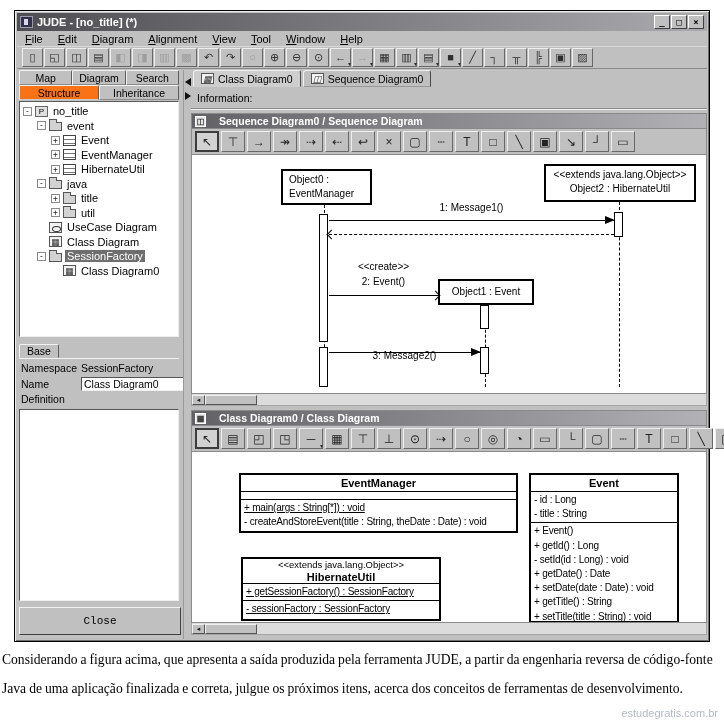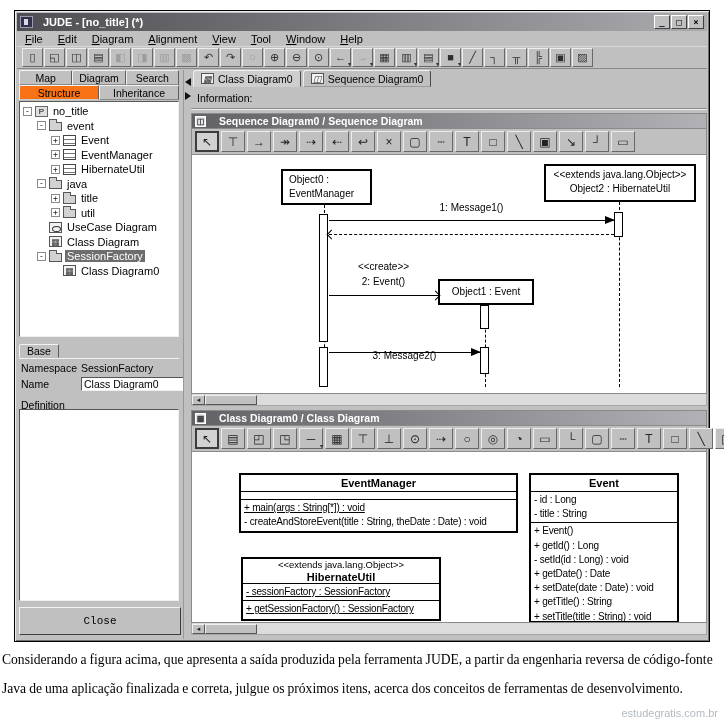--- a/index.html
+++ b/index.html
@@ -4,21 +4,21 @@
 <style>
   *{margin:0;padding:0;box-sizing:border-box}
   html,body{width:724px;height:726px}
   body{background:#fff;font-family:"Liberation Sans",sans-serif;position:relative;overflow:hidden;color:#000}
 
   
   .window{position:absolute;left:14px;top:10px;width:696px;height:632px;background:#c0c0c0;
           border:1px solid #000;box-shadow:inset 1px 1px 0 #ededed,inset -1px -1px 0 #6f6f6f}
   .titlebar{position:absolute;left:2px;top:2px;right:2px;height:18px;
             background:linear-gradient(90deg,#4e4e52,#ababaf);
-            display:flex;align-items:center;gap:10px;padding:0 3px;color:#fff;font-weight:bold;font-size:11px}
+            display:flex;align-items:center;gap:4px;padding:0 3px;color:#fff;font-weight:bold;font-size:11px}
   .app-icon{width:13px;height:12px;background:#31314a;border:1px solid #9a9ab0;position:relative;flex:none}
   .app-icon::after{content:"";position:absolute;left:3px;top:2px;width:4px;height:6px;background:#d8d8e8}
   .title-text{flex:1;white-space:nowrap;overflow:hidden}
   .winbtns{display:flex;gap:1px}
   .winbtn{width:16px;height:14px;background:#c0c0c0;border:1px solid;border-color:#fff #404040 #404040 #fff;
           font-size:9px;line-height:11px;text-align:center;font-weight:bold;font-family:"DejaVu Sans Mono",monospace;color:#000}
   .menubar{position:absolute;left:2px;top:21px;right:2px;height:15px;display:flex;gap:15px;align-items:center;
            padding:0 8px;font-size:11px;background:#c0c0c0;border-bottom:1px solid #d8d8d8}
   .menu-item{display:inline-block;cursor:default}
   .menu-item::first-letter{text-decoration:underline}
@@ -61,21 +61,21 @@
 
   .prop-tab{position:absolute;left:2px;top:274px;width:40px;height:14px;font-size:10.5px;text-align:center;line-height:13px;
             background:#c0c0c0;border:1px solid;border-color:#f2f2f2 #5d5d5d transparent #f2f2f2;border-radius:2px 2px 0 0}
   .prop-body{position:absolute;left:2px;top:288px;width:160px;bottom:38px;font-size:10.5px;
              border-top:1px solid #f2f2f2}
   .prow{display:flex;align-items:center;height:14px;margin-top:2px}
   .plabel{width:62px;flex:none;padding-left:2px}
   .pvalue{white-space:nowrap}
   .name-input{flex:1;height:14px;border:1px solid;border-color:#555 #efefef #efefef #555;background:#fff;
               font-size:10.5px;font-family:"Liberation Sans",sans-serif;padding:0 2px;margin-right:2px}
-  .def-label{height:14px;margin-top:8px;padding-left:2px}
+  .def-label{height:14px;margin-top:2px;padding-left:2px}
   .def-box{position:absolute;left:0;top:50px;right:0;bottom:0;background:#fff;
            border:1px solid;border-color:#555 #efefef #efefef #555}
   .close-btn{position:absolute;left:2px;right:2px;bottom:4px;height:28px;background:#c0c0c0;
              border:1px solid;border-color:#f2f2f2 #3f3f3f #3f3f3f #f2f2f2;font-size:11px;font-family:Liberation Mono, monospace}
 
   
   .splitter{position:absolute;left:168px;top:59px;width:8px;bottom:2px;background:#c0c0c0;border-left:1px solid #999}
   .tri{position:absolute;left:1px;width:0;height:0}
   .tri.left{top:8px;border-top:4px solid transparent;border-bottom:4px solid transparent;border-right:6px solid #111}
   .tri.right{top:22px;border-top:4px solid transparent;border-bottom:4px solid transparent;border-left:6px solid #111}
@@ -576,25 +576,25 @@
               <div class="member">+ getTitle() : String</div>
               <div class="member">+ setTitle(title : String) : void</div>
             </div>
         </div>
 
         <div class="uml-class" style="left:49px;top:105px;width:200px;height:64px">
           <div class="uml-stereo">&lt;&lt;extends java.lang.Object&gt;&gt;</div>
           <div class="uml-title" style="padding:0;line-height:12px">HibernateUtil</div>
           <div class="uml-sec">
 
-          <div class="member u">- sessionFactory : SessionFactory</div>
+          <div class="member u">+ getSessionFactory() : SessionFactory</div>
             </div>
           <div class="uml-sec">
 
-          <div class="member u">+ getSessionFactory() : SessionFactory</div>
+          <div class="member u">- sessionFactory : SessionFactory</div>
             </div>
         </div>
       </div>
       <div class="hscroll">
         <button class="sarrow">◂</button>
         <span class="sthumb"></span>
       </div>
     </div>
   </div>
 </div>

